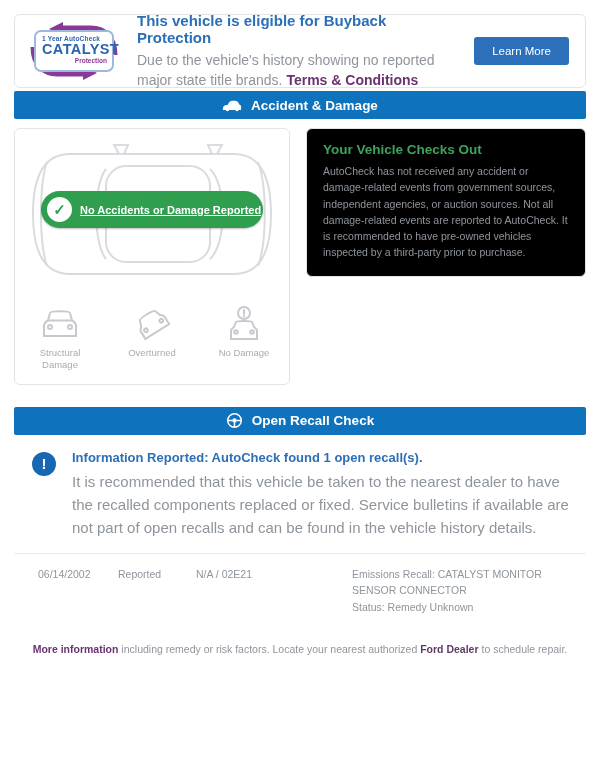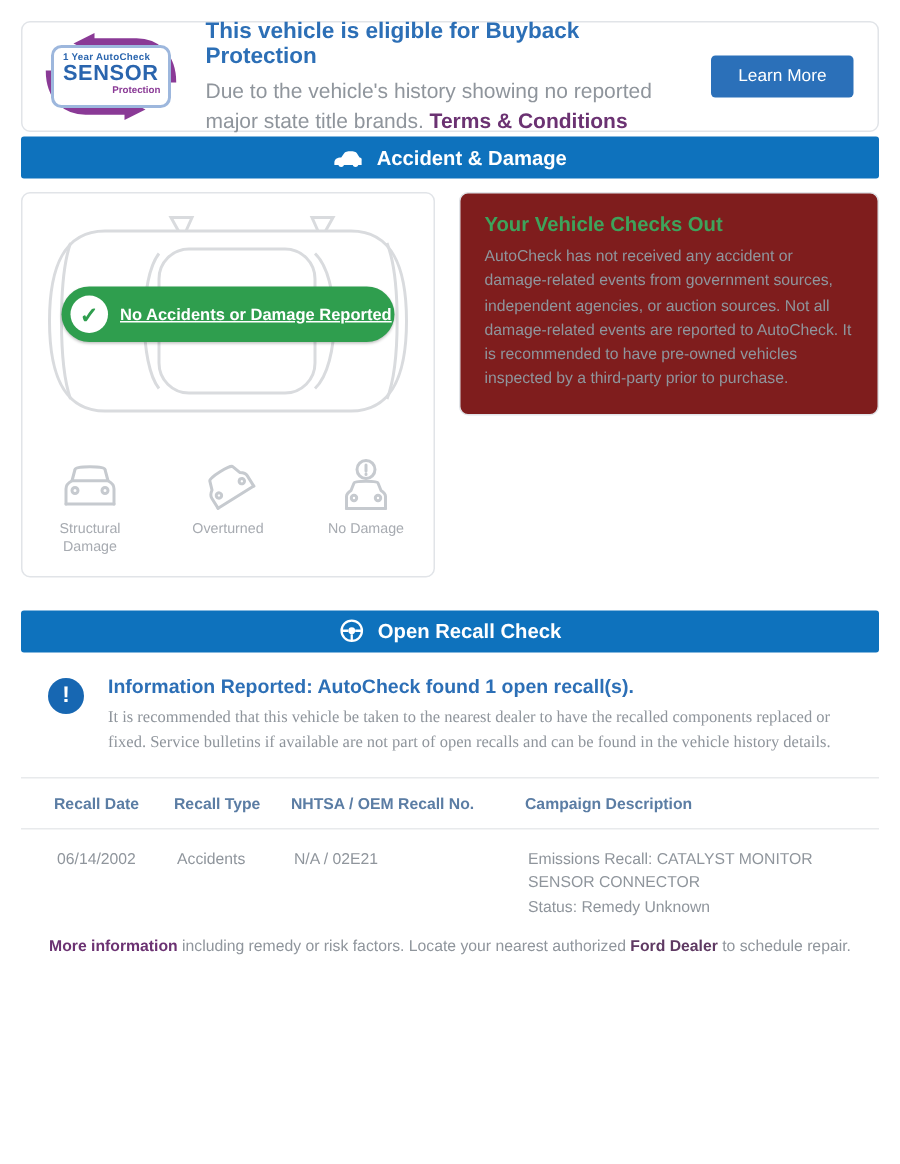--- a/index.html
+++ b/index.html
@@ -69,49 +69,49 @@
     color:#2f9e4e; font-size:15px; font-weight:bold;
   }
   .ok-label { color:#fff; font-size:11px; font-weight:bold; white-space:nowrap;text-decoration:underline; }
   .dmg-row { display:flex; justify-content:space-between; padding:14px 6px 6px; }
   .dmg-item { width:62px; text-align:center; }
   .dmg-item svg { display:block; margin:0 auto 6px; }
   .dmg-label { font-size:9.5px; color:#a7abb1; line-height:1.3; }
 
   .checksout-card {
     flex:1; border:1px solid #e1e4e8; border-radius:6px;
-    padding:13px 16px 15px; background:#7f1d1d;
+    padding:13px 16px 15px; background:#000000;
   }
   .co-title { font-size:13.5px; font-weight:bold; color:#3ea35b; margin-bottom:6px; }
   .co-body { font-size:10.5px; line-height:1.55; color:#8f959c; }
 
   
   .recall-info { display:flex; gap:16px; padding:2px 8px 0 18px; margin-bottom:14px; }
   .info-icon {
     width:24px; height:24px; border-radius:50%; background:#1767b2; color:#fff;
     display:flex; align-items:center; justify-content:center;
     font-size:15px; font-weight:bold; flex:0 0 24px; margin-top:2px;
   }
   .info-title { font-size:13px; font-weight:bold; color:#2c6fb6; margin-bottom:5px; }
-  .info-body { font-size:11px; line-height:1.55; color:#8f959c;font-family:Liberation Serif, serif; }
+  .info-body { font-size:15px; line-height:1.55; color:#8f959c; }
 
   
   .recall-table { border-top:1px solid #e8eaec; }
   .t-head, .t-row {
     display:grid; grid-template-columns:80px 78px 156px 1fr;
     column-gap:0; padding:0 10px;
   }
   .t-head { border-bottom:1px solid #e8eaec; }
   .t-head > div {
     font-size:10.5px; font-weight:bold; color:#5b7da4; padding:11px 4px 10px 12px;
   }
   .t-row > div { font-size:10.5px; color:#8f959c; padding:13px 4px 4px 14px; line-height:1.45; }
   .desc-status { margin-top:2px; }
 
-  .more-info { text-align:center; font-size:10.5px; color:#8f959c; margin-top:8px; }
+  .more-info { text-align:center; font-size:10.5px; color:#8f959c; margin-top:24px; }
   .more-link { color:#6b3272; font-weight:bold; text-decoration:none; cursor:pointer; }
   .ford-bold { color:#5f3a63; font-weight:bold; }
 
   .ln { stroke:#d9dbde; stroke-width:2; fill:none; }
   .gy { stroke:#c6cacf; stroke-width:2; fill:none; stroke-linecap:round; stroke-linejoin:round; }
 </style>
 </head>
 <body>
 
 <div class="page">
@@ -119,21 +119,21 @@
   <section class="buyback-card">
     <div class="bb-logo">
       <svg width="94" height="60" viewBox="0 0 94 60">
         <path d="M87,34 C87,16 76,8 64,8 L34,8" stroke="#8a3a96" stroke-width="7" fill="none"></path>
         <polygon points="36,1 36,15 22,8" fill="#8a3a96"></polygon>
         <path d="M7,26 C7,44 18,52 30,52 L58,52" stroke="#8a3a96" stroke-width="7" fill="none"></path>
         <polygon points="56,45 56,59 70,52" fill="#8a3a96"></polygon>
       </svg>
       <div class="bb-box">
         <div class="bb-line1">1 Year AutoCheck</div>
-        <div class="bb-line2">SENSOR</div>
+        <div class="bb-line2">CATALYST</div>
         <div class="bb-line3">Protection</div>
       </div>
     </div>
     <div class="bb-text">
       <div class="bb-title">This vehicle is eligible for Buyback Protection</div>
       <div class="bb-sub"><span>Due to the vehicle's history showing no reported major state title brands.</span>
         <a class="bb-terms">Terms &amp; Conditions</a></div>
     </div>
     <button class="learn-btn">Learn More</button>
   </section>
@@ -219,29 +219,23 @@
 
   <div class="recall-info">
     <div class="info-icon">!</div>
     <div>
       <div class="info-title">Information Reported: AutoCheck found 1 open recall(s).</div>
       <div class="info-body">It is recommended that this vehicle be taken to the nearest dealer to have the recalled components replaced or fixed. Service bulletins if available are not part of open recalls and can be found in the vehicle history details.</div>
     </div>
   </div>
 
   <div class="recall-table">
-    <div class="t-head">
-      <div>Recall Date</div>
-      <div>Recall Type</div>
-      <div>NHTSA / OEM Recall No.</div>
-      <div>Campaign Description</div>
-    </div>
     <div class="t-row">
       <div>06/14/2002</div>
-      <div>Accidents</div>
+      <div>Reported</div>
       <div>N/A / 02E21</div>
       <div>
         <div>Emissions Recall: CATALYST MONITOR SENSOR CONNECTOR</div>
         <div class="desc-status">Status: Remedy Unknown</div>
       </div>
     </div>
   </div>
 
   <p class="more-info">
     <a class="more-link">More information</a><span> including remedy or risk factors.  Locate your nearest authorized </span><span class="ford-bold">Ford Dealer</span><span> to schedule repair.</span>

